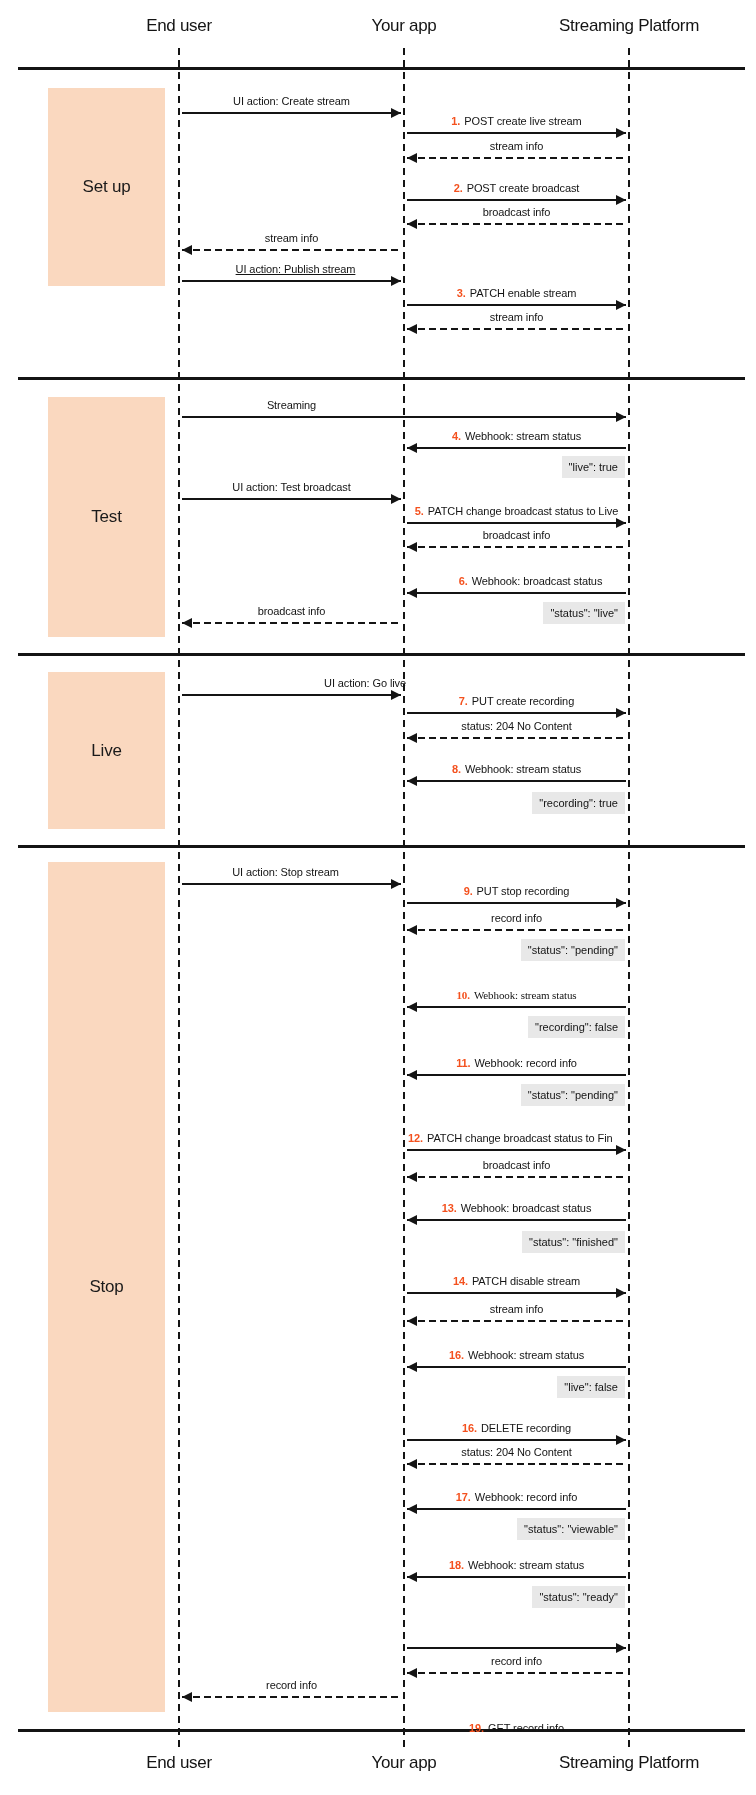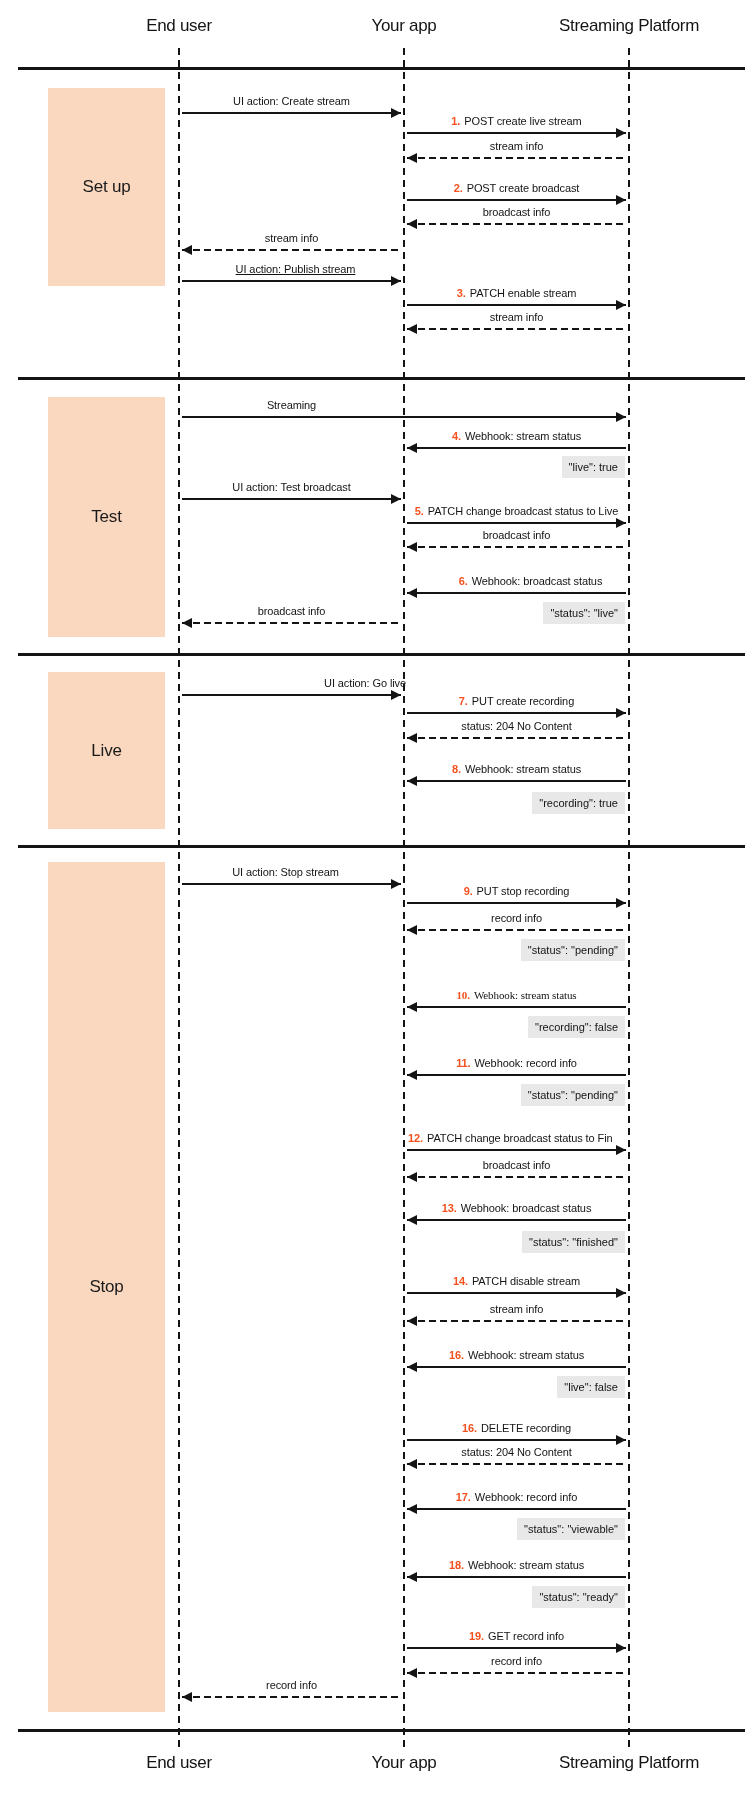--- a/index.html
+++ b/index.html
@@ -179,21 +179,21 @@
     <div class="msg-line" style="left: 407px; width: 219px; top: 1508px;"></div>
     <div class="arrowhead left" style="top: 1504px; left: 407px;"></div>
     <div class="msg-label" style="left: 408px; width: 217px; top: 1491px;"><span class="num">17.</span><span>Webhook: record info</span></div>
     <div class="badge" style="right: 131px; top: 1518px;">"status": "viewable"</div>
     <div class="msg-line" style="left: 407px; width: 219px; top: 1576px;"></div>
     <div class="arrowhead left" style="top: 1572px; left: 407px;"></div>
     <div class="msg-label" style="left: 408px; width: 217px; top: 1559px;"><span class="num">18.</span><span>Webhook: stream status</span></div>
     <div class="badge" style="right: 131px; top: 1586px;">"status": "ready"</div>
     <div class="msg-line" style="left: 407px; width: 219px; top: 1647px;"></div>
     <div class="arrowhead right" style="top: 1643px; left: 616px;"></div>
-    <div class="msg-label" style="left: 408px; width: 217px; top: 1630px;"><span class="num">19.</span><span>GET record info</span></div>
+    <div class="msg-label" style="left: 408px; width: 217px; top: 1722px;"><span class="num">19.</span><span>GET record info</span></div>
     <div class="msg-line dashed" style="left: 407px; width: 219px; top: 1672px;"></div>
     <div class="arrowhead left" style="top: 1668px; left: 407px;"></div>
     <div class="msg-label" style="left: 408px; width: 217px; top: 1655px;">record info</div>
     <div class="msg-line dashed" style="left: 182px; width: 219px; top: 1696px;"></div>
     <div class="arrowhead left" style="top: 1692px; left: 182px;"></div>
     <div class="msg-label" style="left: 183px; width: 217px; top: 1679px;">record info</div>
   </div>
 <div id="actors-bottom">
     <div class="actor-label" style="left: 179px; top: 1753px;">End user</div>
     <div class="actor-label" style="left: 404px; top: 1753px;">Your app</div>

